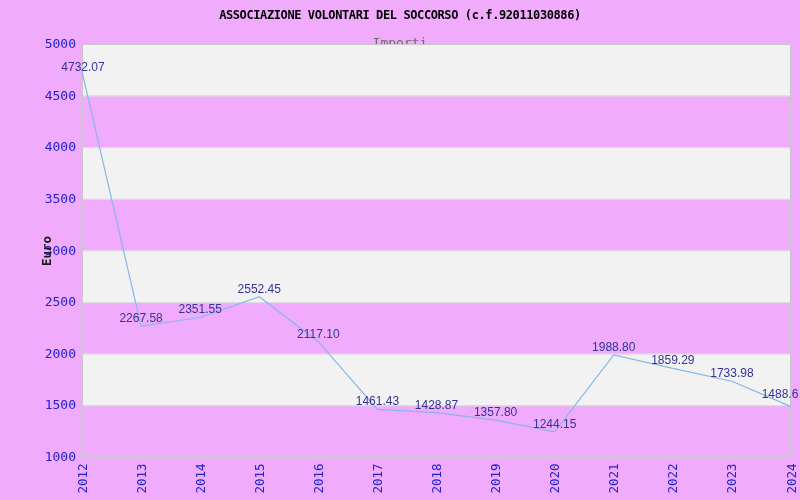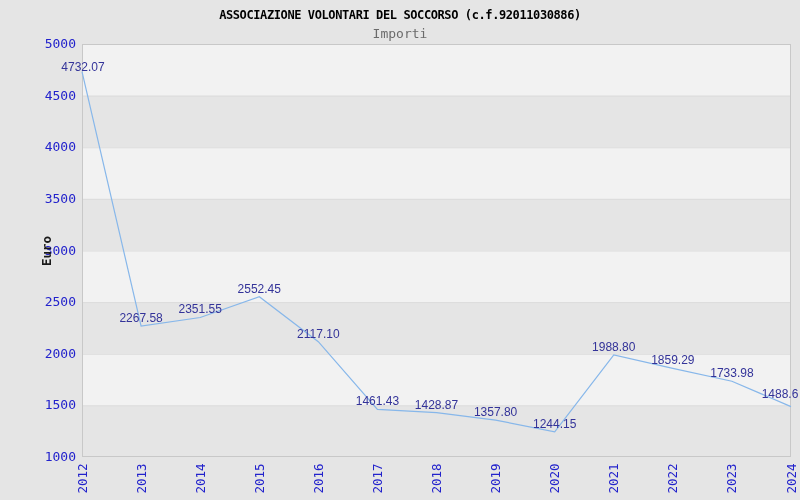--- a/index.html
+++ b/index.html
@@ -1,24 +1,24 @@
 <!DOCTYPE html>
 <html><head>
 <meta charset="utf-8">
 <style>
   html,body{margin:0;padding:0;background:#fff;}
   body{width:800px;height:500px;overflow:hidden;font-family:"Liberation Sans",sans-serif;}
-  .chart{position:relative;width:800px;height:500px;background:#e5e5e5;}
+  .chart{position:relative;width:800px;height:500px;background:#f0abfc;}
   .chart-title{
     position:absolute;top:8px;left:0;width:800px;text-align:center;
     font-family:"DejaVu Sans Mono",monospace;font-weight:bold;font-size:12px;
     letter-spacing:-0.4px;color:#000000;white-space:nowrap;
   }
   .chart-subtitle{
-    position:absolute;top:26px;left:0;width:800px;text-align:center;
+    position:absolute;top:35px;left:0;width:800px;text-align:center;
     font-family:"DejaVu Sans Mono",monospace;font-size:13px;color:#6b6b6b;
   }
   .y-axis-title{
     position:absolute;left:27px;top:244px;width:40px;height:14px;line-height:14px;
     text-align:center;transform:rotate(-90deg);
     font-family:"DejaVu Sans Mono",monospace;font-weight:bold;font-size:12.5px;color:#1a1a1a;
   }
   .x-axis-title{
     position:absolute;left:761px;top:483px;height:14px;line-height:14px;
     font-family:"DejaVu Sans Mono",monospace;font-weight:bold;font-size:12.5px;color:#1a1a1a;margin-top:27px;

